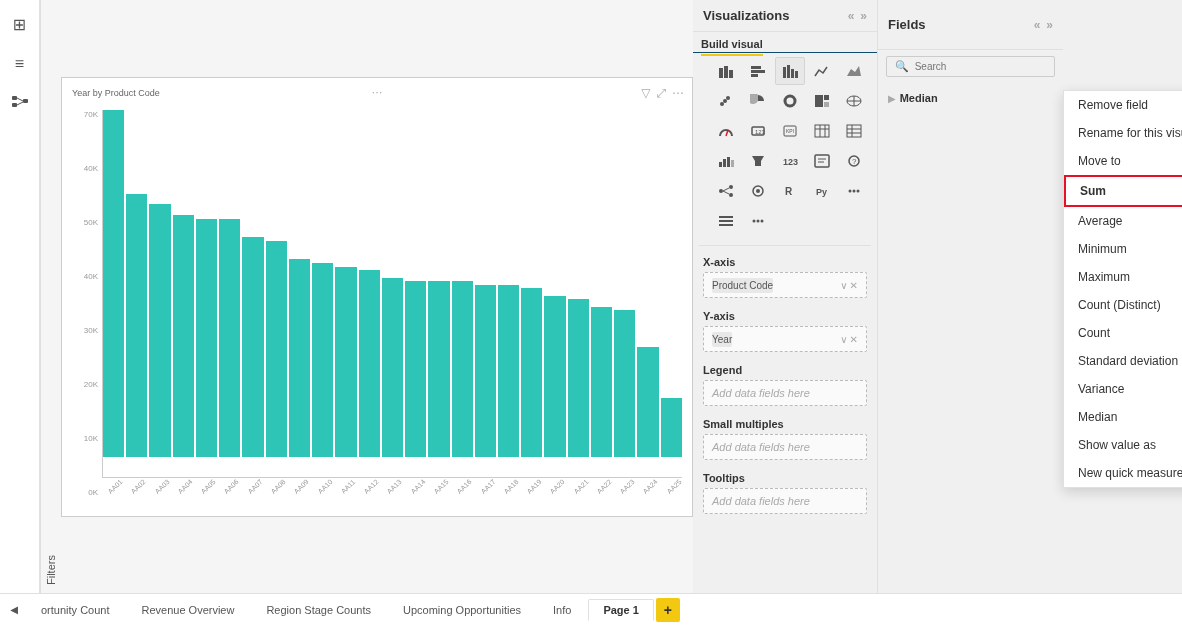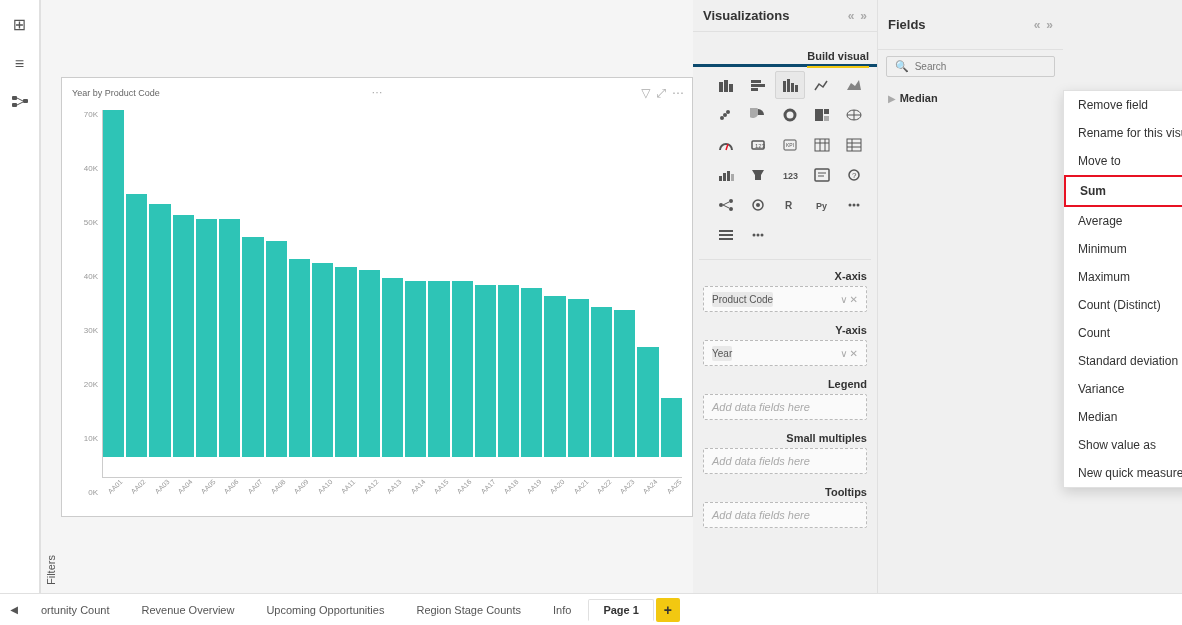--- a/index.html
+++ b/index.html
@@ -19,21 +19,21 @@
     .chart-title { font-size: 9px; color: #666; margin-bottom: 4px; }
     .chart-inner { width: 100%; height: calc(100% - 30px); position: relative; display: flex; align-items: flex-end; }
     .chart-y-labels { display: flex; flex-direction: column-reverse; justify-content: space-between; width: 30px; height: 100%; color: #999; font-size: 8px; text-align: right; padding-right: 4px; }
     .chart-bars-area { flex: 1; height: 100%; display: flex; flex-direction: column; }
     .chart-bars { flex: 1; display: flex; align-items: flex-end; gap: 2px; padding-bottom: 20px; border-bottom: 1px solid #ccc; border-left: 1px solid #ccc; position: relative; }
     .bar { background: #2ec4b6; flex: 1; min-width: 4px; }
     .chart-x-labels { height: 20px; display: flex; align-items: center; overflow: hidden; gap: 2px; }
     .x-label { flex: 1; font-size: 7px; color: #999; text-align: center; transform: rotate(-45deg); transform-origin: top center; white-space: nowrap; overflow: hidden; text-overflow: ellipsis; }
 
     
-    .viz-panel { width: 185px; border-right: 1px solid #e0e0e0; display: flex; flex-direction: column; overflow-y: auto; text-align: right; }
+    .viz-panel { width: 185px; border-right: 1px solid #e0e0e0; display: flex; flex-direction: column; overflow-y: auto; }
     .viz-header { display: flex; align-items: center; justify-content: space-between; padding: 8px 10px; font-size: 13px; font-weight: 600; color: #333; border-bottom: 1px solid #e0e0e0; }
     .viz-header-icons { display: flex; gap: 6px; color: #aaa; font-size: 12px; }
     .viz-icon-btn { width: 30px; height: 28px; display: flex; align-items: center; justify-content: center; border: 1px solid transparent; cursor: pointer; border-radius: 2px; font-size: 14px; color: #555; }
     .viz-icon-btn.active { background: #e8e8e8; border-color: #d4d4d4; }
 
     .viz-section-divider { height: 1px; background: #e0e0e0; margin: 4px 6px; }
 
     .viz-field-section { padding: 6px 10px; }
     .viz-field-label { font-size: 11px; color: #333; font-weight: 600; margin-bottom: 4px; }
     .viz-field-box { border: 1px dashed #bbb; border-radius: 2px; padding: 4px 8px; font-size: 11px; color: #555; background: #fafafa; display: flex; align-items: center; justify-content: space-between; min-height: 26px; }
@@ -182,21 +182,21 @@
 
     <div class="viz-panel">
       <div class="viz-header">
         <span>Visualizations</span>
         <div class="viz-header-icons">
           <span>«</span>
           <span>»</span>
         </div>
       </div>
 
-      <div style="padding: 6px 8px 2px; font-size:11px; color:#333; font-weight:600; border-bottom:3px solid #0c4a6e;margin-top:12px;">
+      <div style="padding: 6px 8px 2px; font-size:11px; color:#333; font-weight:600; border-bottom:1px solid #0c4a6e;">
         <span style="border-bottom:2px solid #f2c811; padding-bottom:4px;">Build visual</span>
       </div>
 
       <div style="padding:4px 18px;">
 
         <div style="display:grid; grid-template-columns: repeat(5,1fr); gap:2px; margin-bottom:2px;">
           <div class="viz-icon-btn">
             <svg width="16" height="14" viewBox="0 0 16 14">
                 <rect x="1" y="4" width="4" height="10" fill="#555"></rect>
                 <rect x="6" y="2" width="4" height="12" fill="#555"></rect>
@@ -509,24 +509,24 @@
 
 <div class="bottom-tabs">
   <div class="tab-arrow">◀</div>
   <div class="tab-item">
     <span>ortunity Count</span>
   </div>
   <div class="tab-item">
     <span>Revenue Overview</span>
   </div>
   <div class="tab-item">
+    <span>Region Stage Counts</span>
+  </div>
+  <div class="tab-item">
     <span>Upcoming Opportunities</span>
-  </div>
-  <div class="tab-item">
-    <span>Region Stage Counts</span>
   </div>
   <div class="tab-item">
     <span>Info</span>
   </div>
   <div class="tab-item active">
     <span>Page 1</span>
   </div>
   <div class="tab-add">
     <span>+</span>
   </div>

